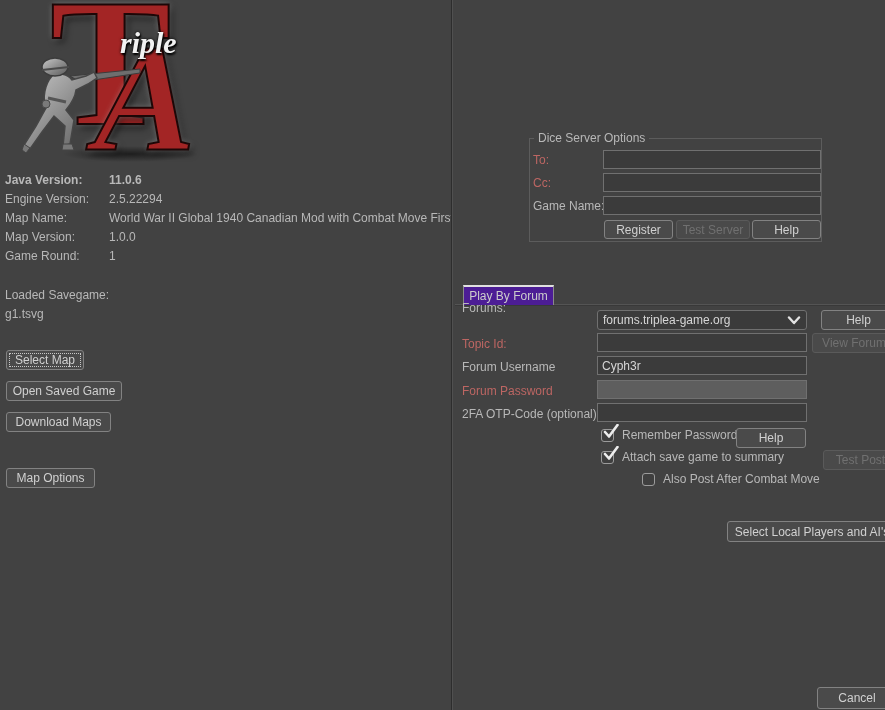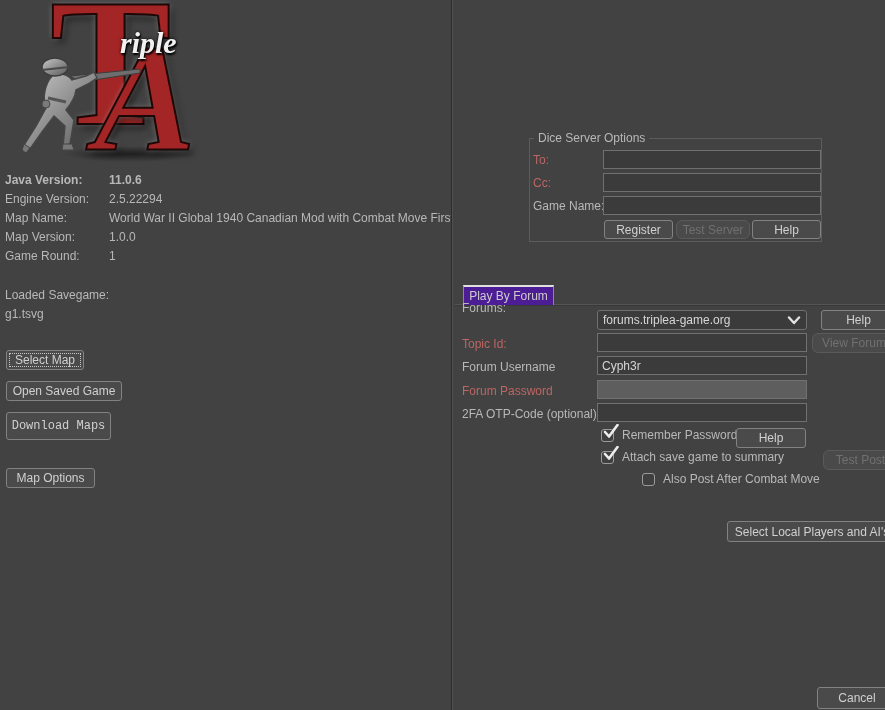--- a/index.html
+++ b/index.html
@@ -46,26 +46,26 @@
   .r0{top:173px;font-weight:bold;} .r1{top:192px;} .r2{top:211px;} .r3{top:230px;} .r4{top:249px;}
   .loaded-l{left:5px;top:288px;} .loaded-v{left:5px;top:307px;}
 
   
   .btn{
     box-sizing:border-box;background:var(--button-bg);
     border:1px solid var(--button-border);border-radius:3px;
     color:var(--button-text);display:flex;align-items:center;justify-content:center;
     font-size:12px;cursor:pointer;white-space:nowrap;
   }
-  .btn.disabled{color:var(--disabled-text);border-color:var(--disabled-border);cursor:default;border-radius:6px;}
+  .btn.disabled{color:var(--disabled-text);border-color:var(--disabled-border);cursor:default;}
   .btn.focused{outline:1px dotted #c8c8c8;outline-offset:-4px;}
 
   .btn-select-map{left:6px;top:350px;width:78px;height:20px;}
   .btn-open-saved{left:6px;top:381px;width:116px;height:20px;}
-  .btn-download{left:6px;top:412px;width:105px;height:28px;font-family:Liberation Mono, monospace;}
+  .btn-download{left:6px;top:412px;width:105px;height:20px;}
   .btn-map-options{left:6px;top:468px;width:89px;height:20px;}
 
   
   .group-box{left:529px;top:138px;width:293px;height:104px;border:1px solid var(--groupbox-border);box-sizing:border-box;}
   .group-legend{left:534px;top:131px;background:var(--bg);padding:0 4px;}
   .ds-lbl-to{left:533px;top:153px;}
   .ds-lbl-cc{left:533px;top:176px;}
   .ds-lbl-gn{left:533px;top:199px;}
   .tin{
     box-sizing:border-box;background:var(--input-bg);

